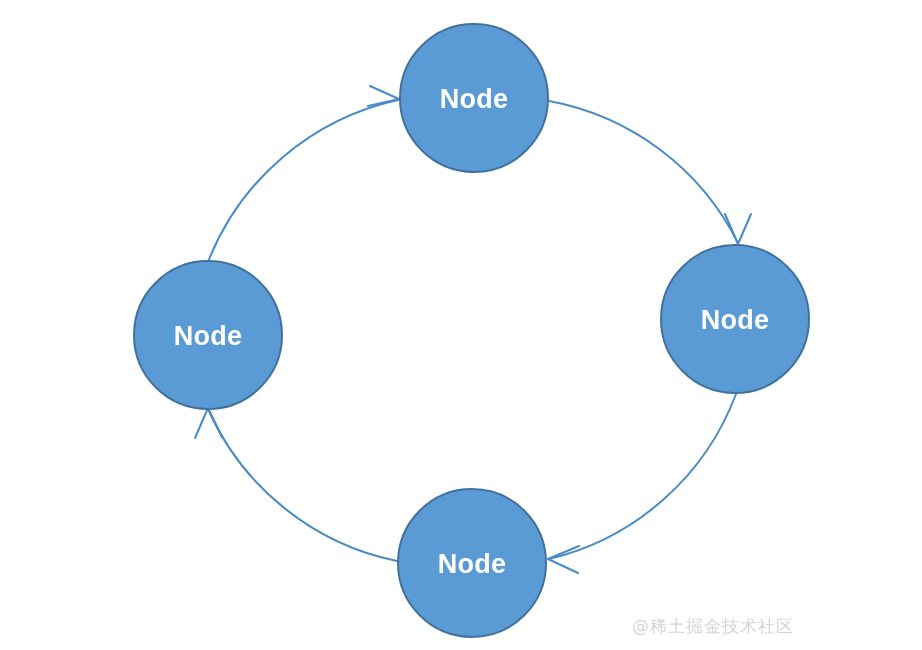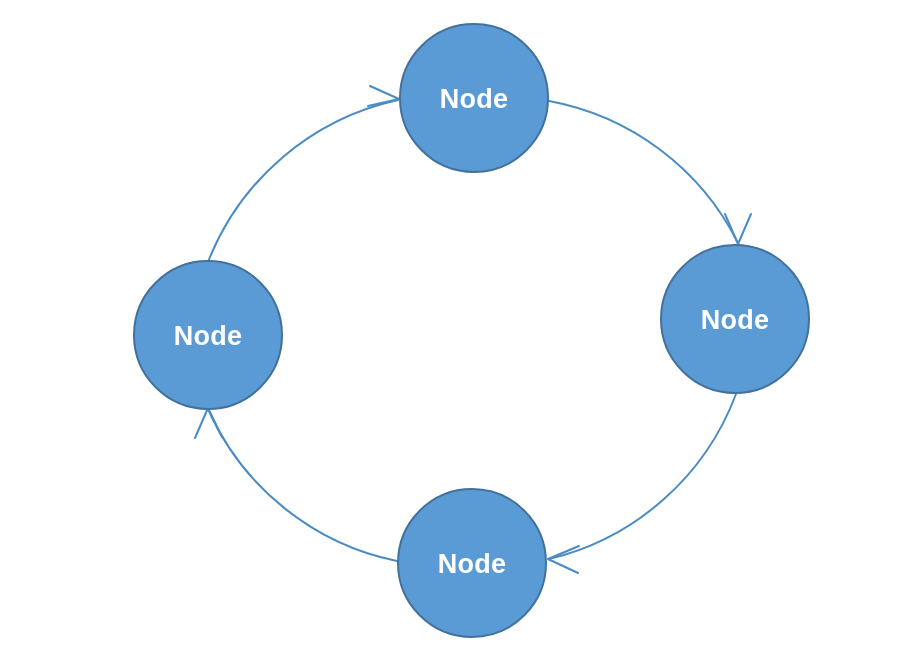--- a/index.html
+++ b/index.html
@@ -96,14 +96,15 @@
         <text class="node-label" x="472" y="564">Node</text>
       </g>
 
       <g>
         <circle cx="208" cy="335" r="74" fill="#5B9BD5" stroke="#41719C" stroke-width="2"></circle>
         <text class="node-label" x="208" y="336">Node</text>
       </g>
     </g>
   </svg>
 
+  <div class="watermark">@稀土掘金技术社区</div>
 
 </div>
 
 </body></html>

